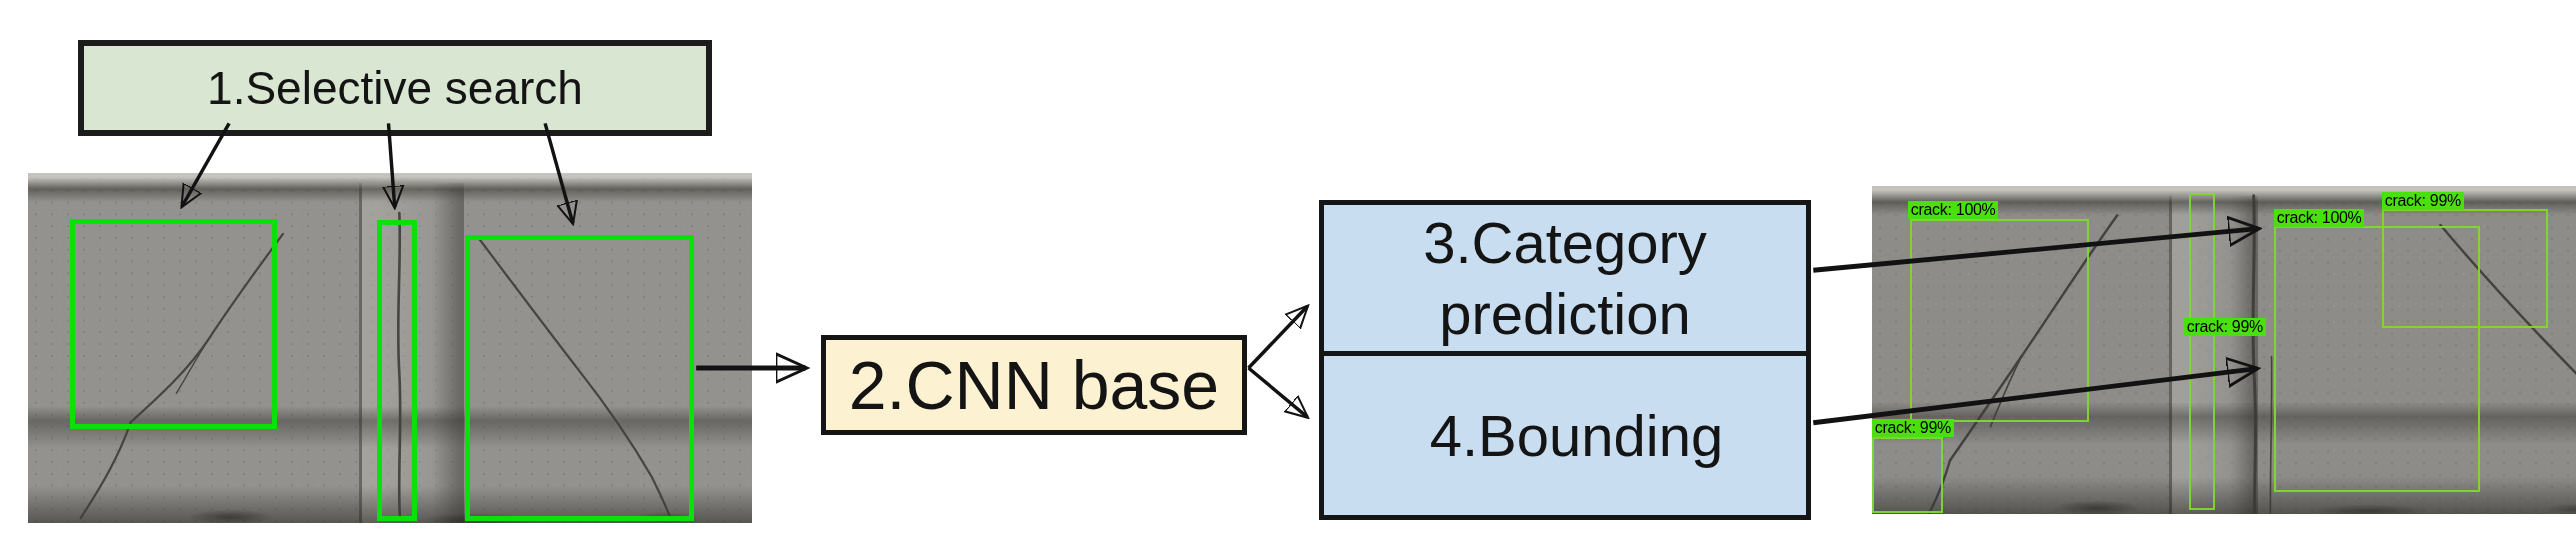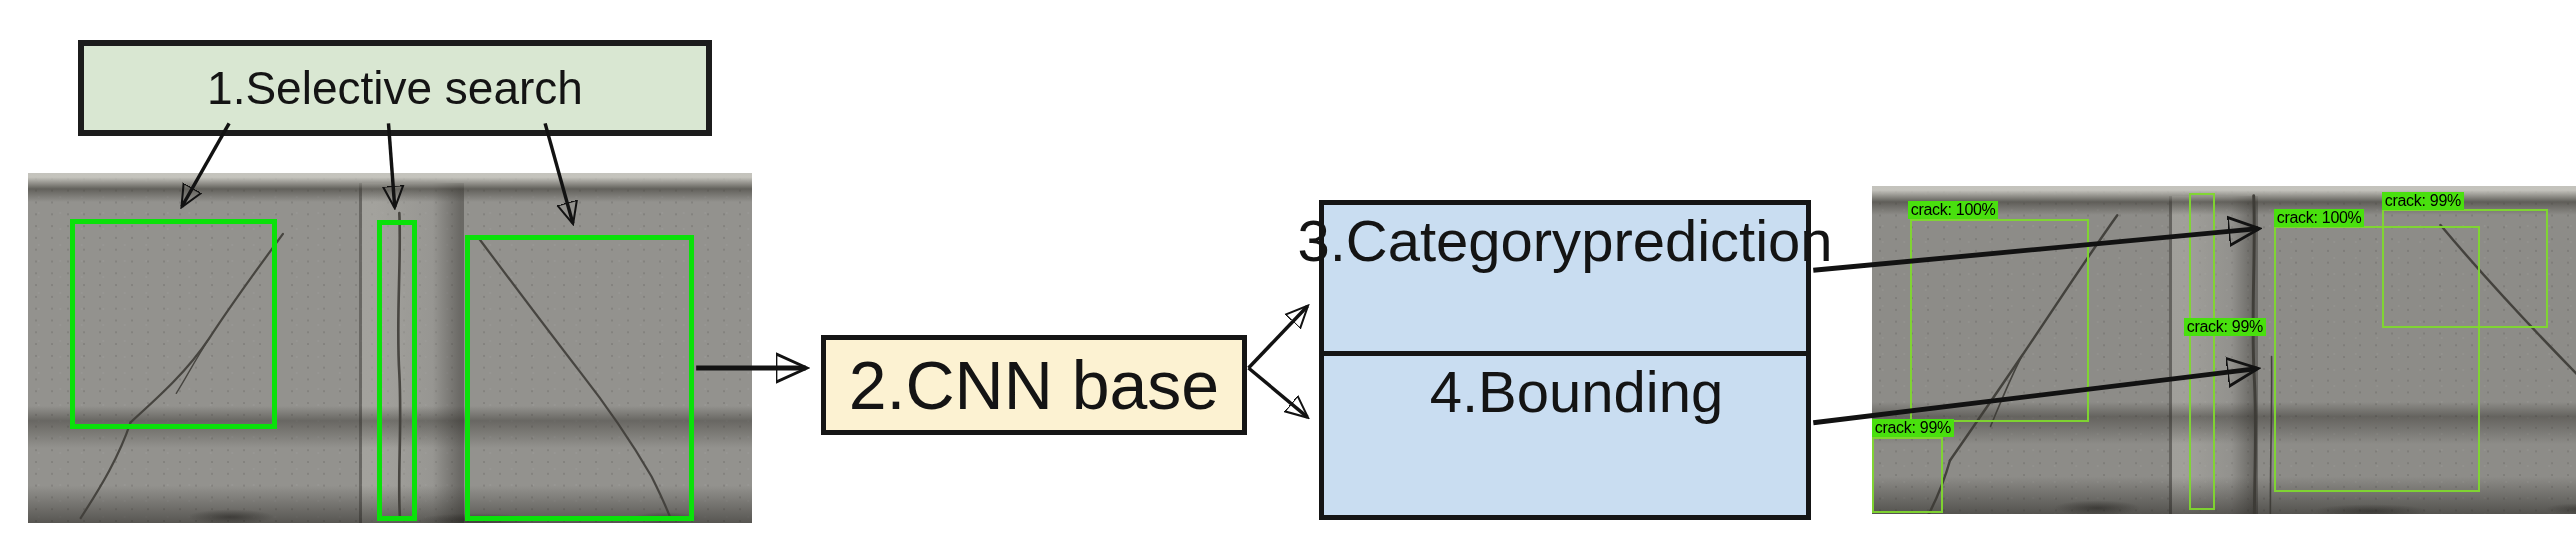--- a/index.html
+++ b/index.html
@@ -10,21 +10,21 @@
   
   .node{position:absolute;display:flex;align-items:center;justify-content:center;
         box-sizing:border-box;color:#141414;text-align:center;}
   .node-ss{left:78px;top:25px;width:634px;height:96px;background:#d9e7d2;
            border:6.2px solid #1c1c1c;font-size:46px;margin-top:15px;}
   .node-cnn{left:821px;top:319px;width:426px;height:100px;background:#fcf2d2;
             border:5.5px solid #151515;font-size:68px;margin-top:16px;}
   .pred-stack{position:absolute;left:1319px;top:200px;width:492px;height:320px;
               box-sizing:border-box;border:5.5px solid #151515;background:#c9ddf1;
               display:flex;flex-direction:column;}
-  .pred{flex:1;display:flex;justify-content:center;
+  .pred{flex:1;display:flex;flex-direction:column;align-items:center;justify-content:center;
         color:#141414;font-size:58px;line-height:71px;text-align:center;}
   .pred-cat{border-bottom:5.5px solid #151515;flex:0 0 146px;}
   .pred-bb{flex:1;padding-left:23px;}
   
   .photo{position:absolute;overflow:hidden;background:#93928e;}
   .photo-left{left:28px;top:173px;width:724px;height:350px;}
   .photo-right{left:1872px;top:186px;width:804px;height:328px;background:#8d8c88;}
   .ph-base{position:absolute;inset:0;
      background:linear-gradient(180deg,#b5b4ae 0px,#6a6963 9.7px,#83827c 16.6px,
        #908f8b 43px,#9b9a96 90px,#9d9c98 208px,#929items 0,#918f8b 236px,#8f8e8a 100%);}

